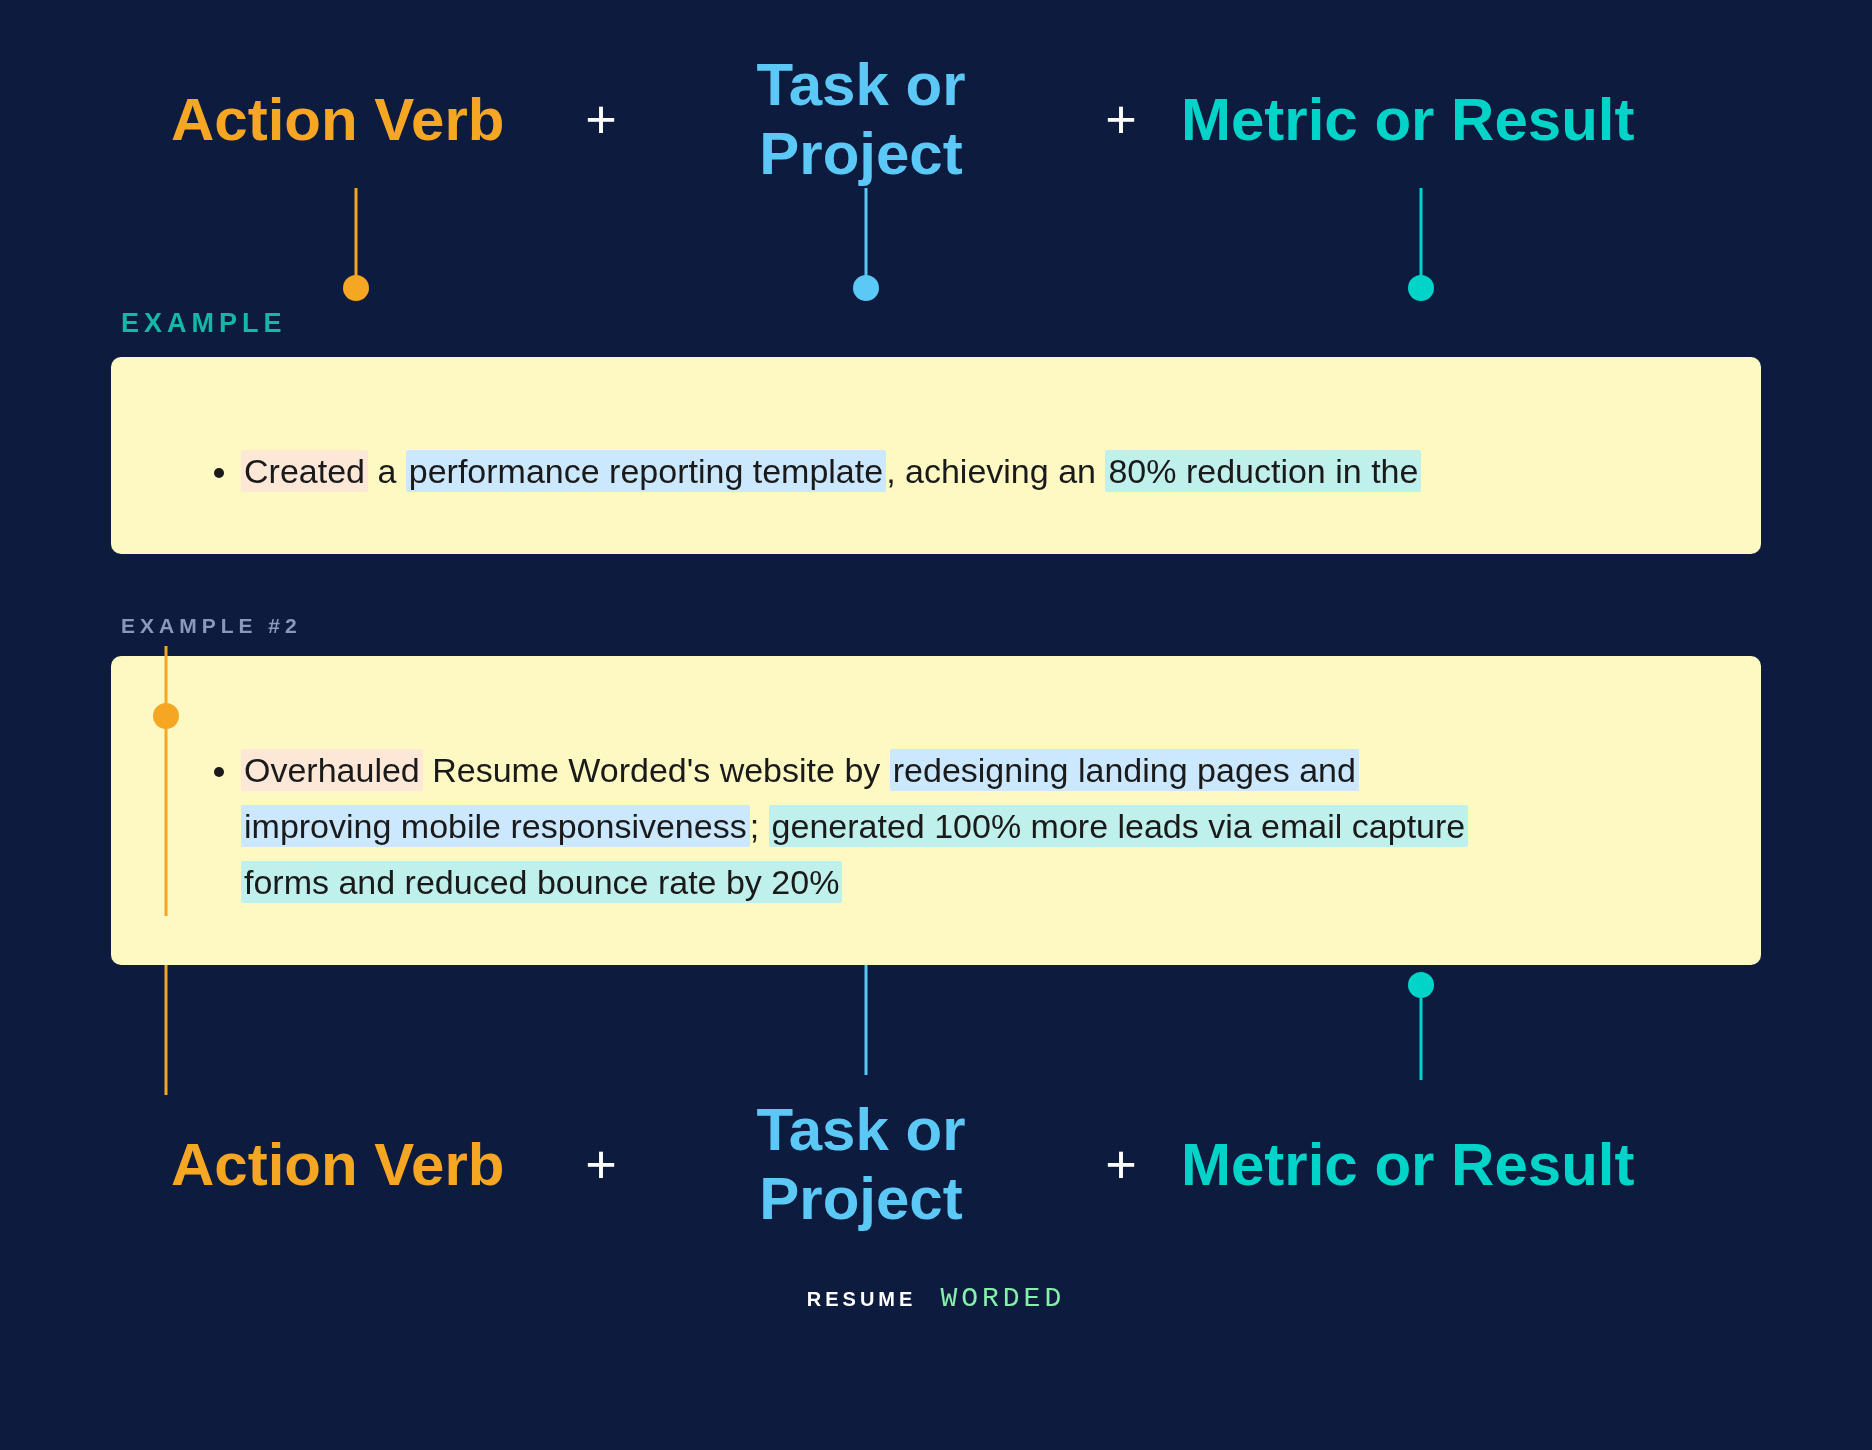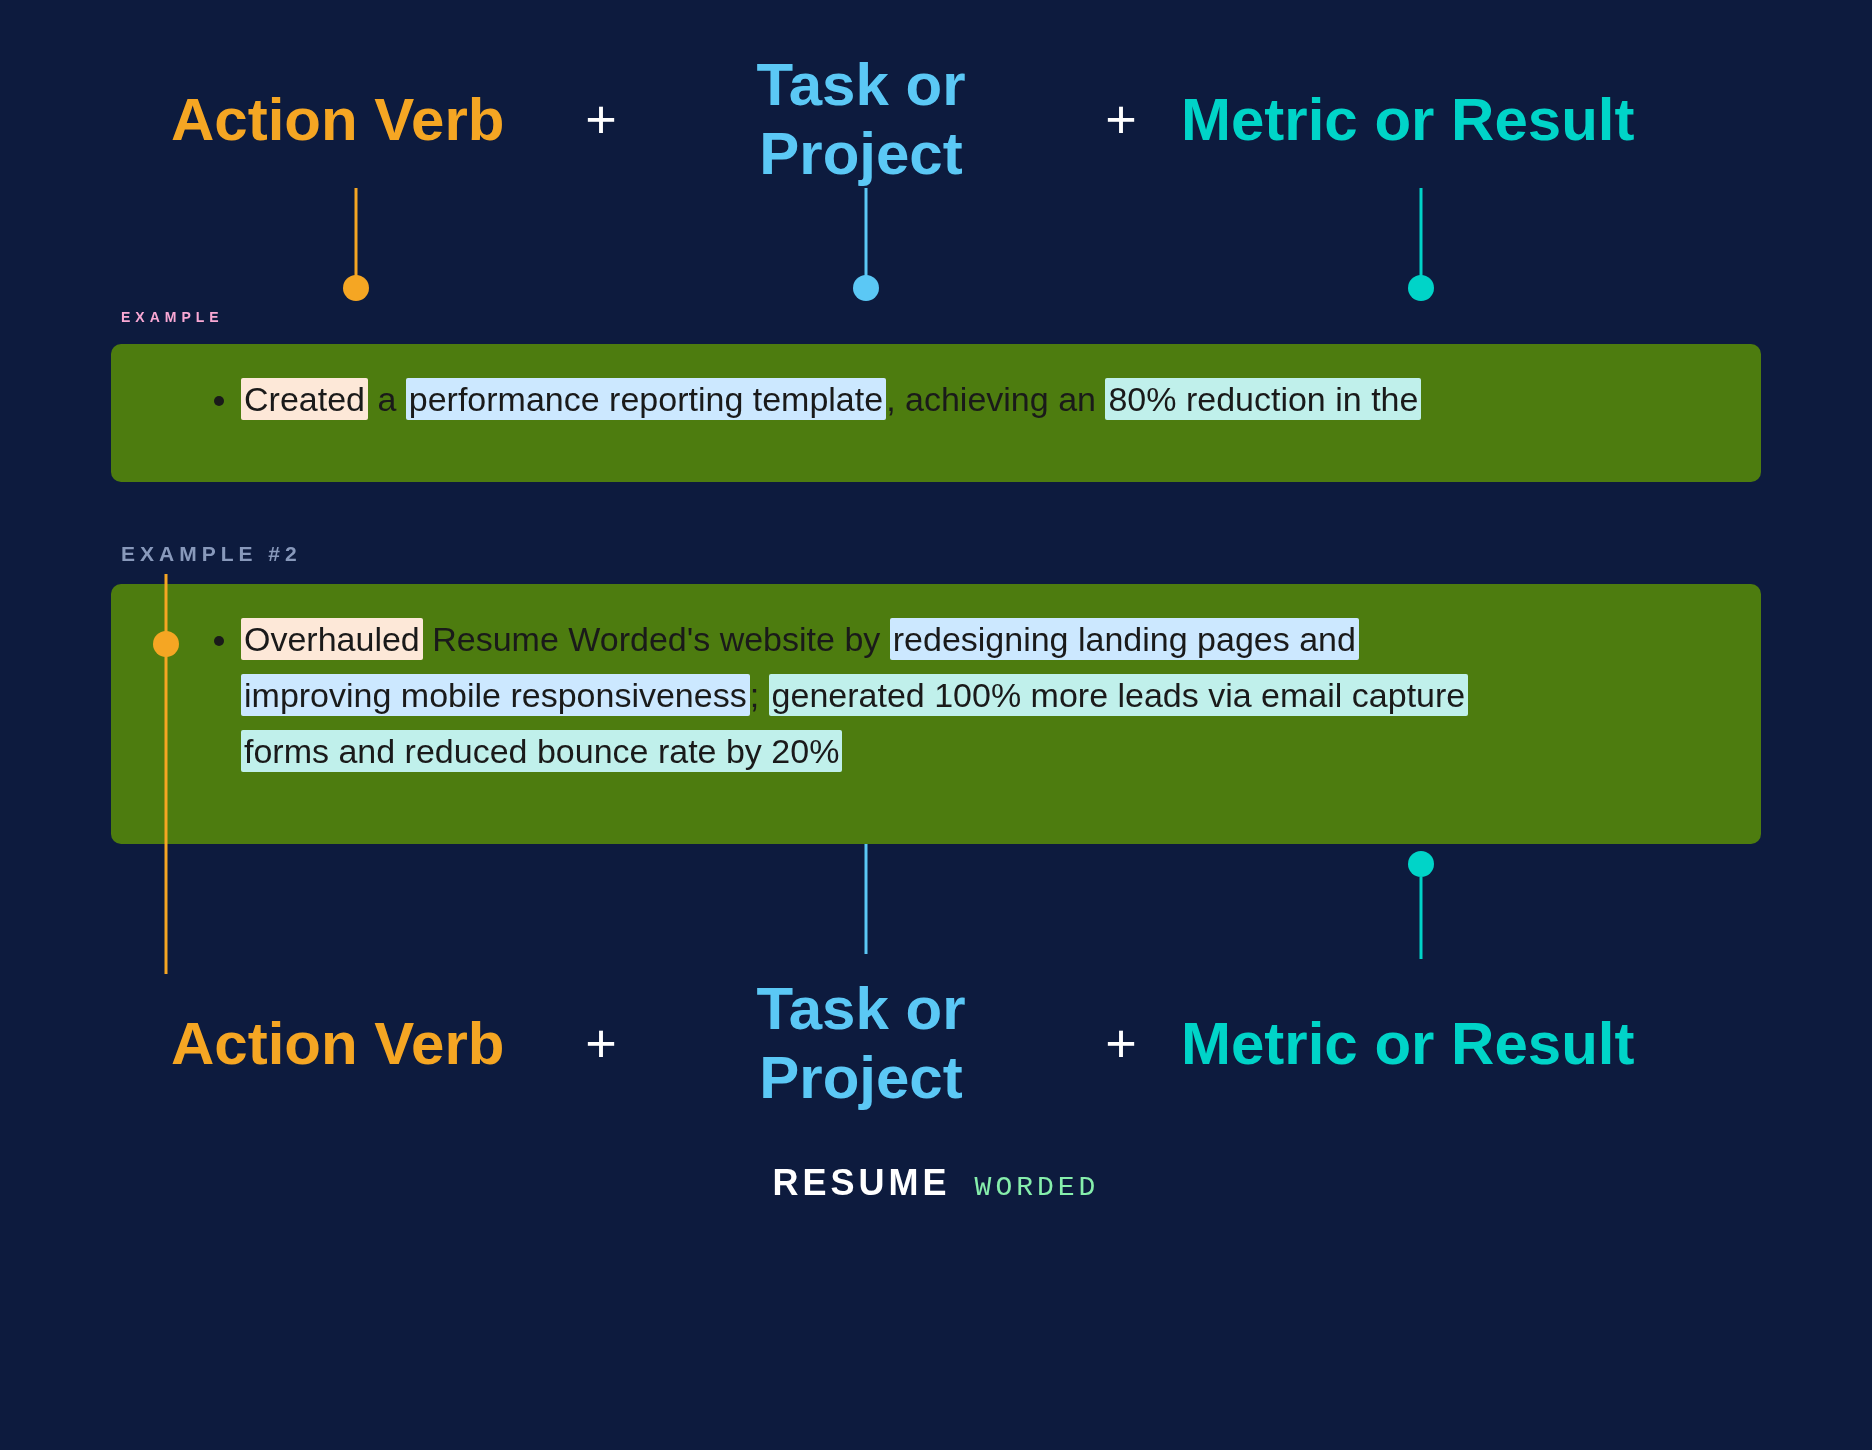--- a/index.html
+++ b/index.html
@@ -33,23 +33,23 @@
     }
 
     .col-action { flex: 0 0 370px; }
     .col-plus { flex: 0 0 120px; text-align: center; }
     .col-task { flex: 0 0 400px; text-align: center; }
     .col-plus2 { flex: 0 0 120px; text-align: center; }
     .col-metric { flex: 1; }
 
     
     .card {
-      background: #4d7c0f;
+      background: #fef9c3;
       border-radius: 10px;
-      padding: 27px 70px 55px 90px;
+      padding: 86px 70px 55px 90px;
       position: relative;
       width: 100%;
     }
 
     .card-bullet {
       font-size: 34px;
       line-height: 1.65;
       color: #1a1a1a;
       font-family: Arial, sans-serif;
       list-style: disc;
@@ -77,21 +77,21 @@
 
     
     .brand {
       text-align: center;
       margin-top: 50px;
       margin-bottom: 30px;
     }
 
     .brand-resume {
       color: white;
-      font-size: 36px;
+      font-size: 20px;
       font-weight: 900;
       letter-spacing: 4px;
       font-family: Arial, sans-serif;
     }
 
     .brand-worded {
       color: #86efac;
       font-size: 28px;
       font-weight: 400;
       letter-spacing: 4px;
@@ -130,21 +130,21 @@
 
       <line x1="755" y1="0" x2="755" y2="98" stroke="#5bc8f5" stroke-width="3"></line>
       <circle cx="755" cy="100" r="13" fill="#5bc8f5"></circle>
 
       <line x1="1310" y1="0" x2="1310" y2="98" stroke="#00d4c8" stroke-width="3"></line>
       <circle cx="1310" cy="100" r="13" fill="#00d4c8"></circle>
     </svg>
   </div>
 
   <div style="margin-bottom: 18px; padding-left: 10px;">
-    <span style="color:#f9a8d4; font-size:14px; font-weight:700; letter-spacing:5px; font-family:Arial,sans-serif;">EXAMPLE</span>
+    <span style="color:#14b8a6; font-size:27px; font-weight:700; letter-spacing:5px; font-family:Arial,sans-serif;">EXAMPLE</span>
   </div>
 
   <div class="card">
     <ul class="card-bullet">
       <li>
         <span class="hl-o">Created</span><span> a </span><span class="hl-b">performance reporting template</span><span>, achieving an </span><span class="hl-t">80% reduction in the</span><br>
       </li>
     </ul>
   </div>
 

